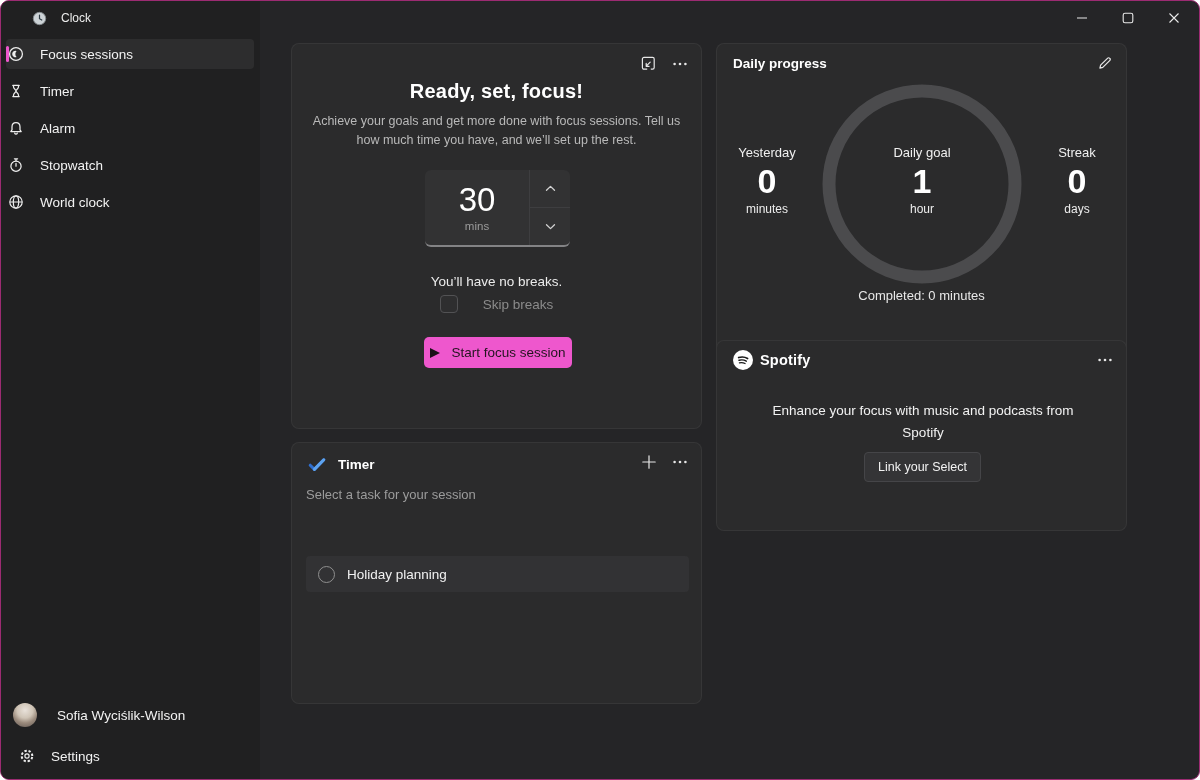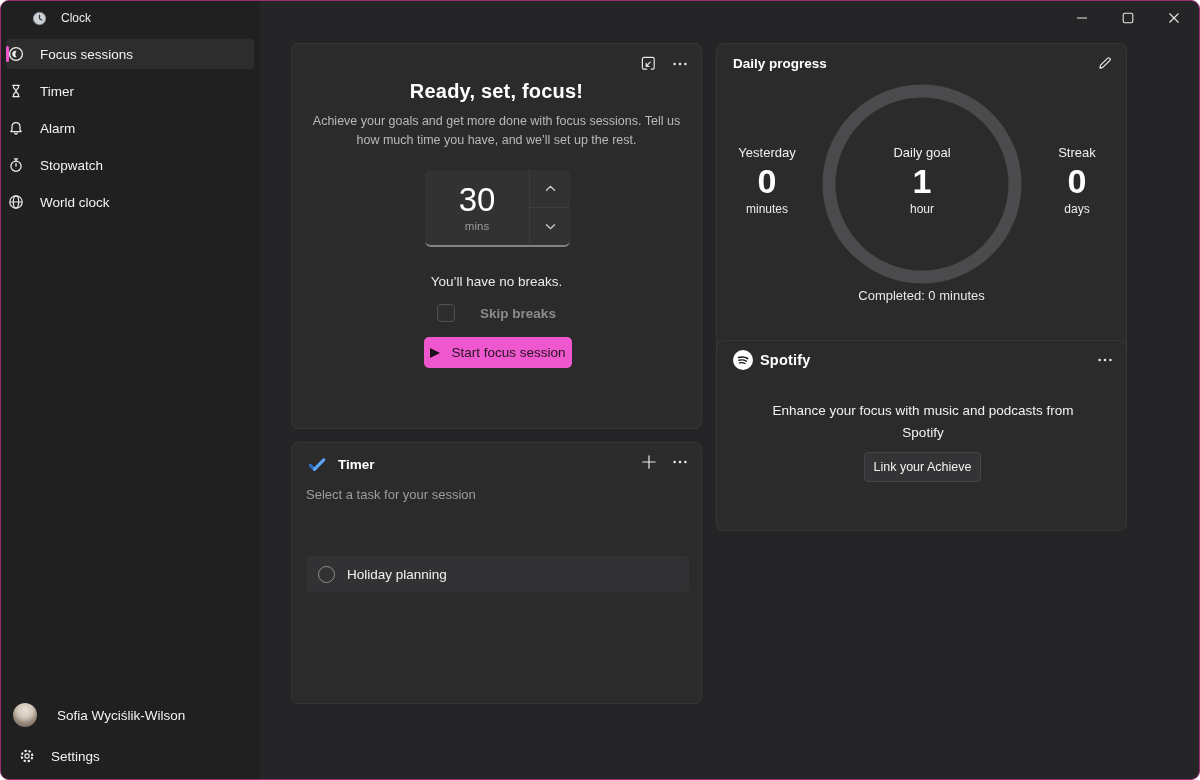--- a/index.html
+++ b/index.html
@@ -37,21 +37,21 @@
   .focus-title { margin-top:36px; text-align:center; font-size:20px; font-weight:600; color:#fff; letter-spacing:.2px; }
   .focus-desc { margin:9px auto 0; width:384px; text-align:center; font-size:12.5px; line-height:1.55; color:#b9b9b9; }
   .stepper { position:absolute; left:133px; top:126px; width:145px; height:77px; background:#323233; border-radius:6px; display:flex; overflow:hidden; border-bottom:2px solid #838385; }
   .stepper-value-cell { flex:1; display:flex; flex-direction:column; align-items:center; justify-content:center; }
   .stepper-value { font-size:33px; font-weight:300; color:#fff; line-height:1; }
   .stepper-unit { font-size:11.5px; color:#9b9b9b; margin-top:4px; }
   .stepper-btns { width:41px; border-left:1px solid #3e3e40; display:flex; flex-direction:column; }
   .stepper-btn { flex:1; display:flex; align-items:center; justify-content:center; color:#d2d2d2; }
   .stepper-btn + .stepper-btn { border-top:1px solid #3e3e40; }
   .breaks-note { position:absolute; top:230px; width:100%; text-align:center; font-size:13.5px; color:#ececec; }
-  .skip-breaks { position:absolute; top:260px; width:100%; display:flex; align-items:center; justify-content:center; gap:25px;font-weight:bold; }
+  .skip-breaks { position:absolute; top:251px; width:100%; display:flex; align-items:center; justify-content:center; gap:25px; }
   .checkbox { width:18px; height:18px; border:1px solid #525254; border-radius:4px; background:#2e2e2f; }
   .skip-label { font-size:13.5px; color:#8b8b8b; }
   .start-btn { position:absolute; left:132px; top:293px; width:148px; height:31px; background:#ee57cd; border:none; border-radius:5px; display:flex; align-items:center; justify-content:center; gap:11px; cursor:pointer; }
   .play-tri { width:0; height:0; border-top:5.5px solid transparent; border-bottom:5.5px solid transparent; border-left:10px solid #1c1018; }
   .start-label { font-size:13.5px; color:#23141f; }
 
   
   .card-header { position:absolute; top:12px; left:16px; display:flex; align-items:center; gap:12px; }
   .card-title { font-size:13.5px; font-weight:700; color:#fff; }
   .ring-svg { position:absolute; left:105px; top:40px; }
@@ -272,21 +272,21 @@
     <div class="card-actions">
       <span class="icon-btn">
         <svg viewBox="0 0 16 16" width="16" height="16">
             <circle cx="2.6" cy="8" r="1.3" fill="currentColor"></circle>
             <circle cx="8" cy="8" r="1.3" fill="currentColor"></circle>
             <circle cx="13.4" cy="8" r="1.3" fill="currentColor"></circle>
           </svg>
       </span>
     </div>
     <div class="spotify-desc">Enhance your focus with music and podcasts from Spotify</div>
-    <button class="spotify-btn">Link your Achieve</button>
+    <button class="spotify-btn">Link your Select</button>
   </div>
 
   <div class="card" id="tasks-card">
     <div class="card-header">
       <span style="display:flex;">
         <svg viewBox="0 0 18 18" width="18" height="18" fill="none">
             <path d="M2.2 10.2l4.2 4.2L15.8 4.8" stroke="#2f6fd0" stroke-width="3" stroke-linecap="round" stroke-linejoin="round"></path>
             <path d="M6.4 14.4L15.8 4.8" stroke="#5ea3ef" stroke-width="3" stroke-linecap="round"></path>
           </svg>
       </span>

